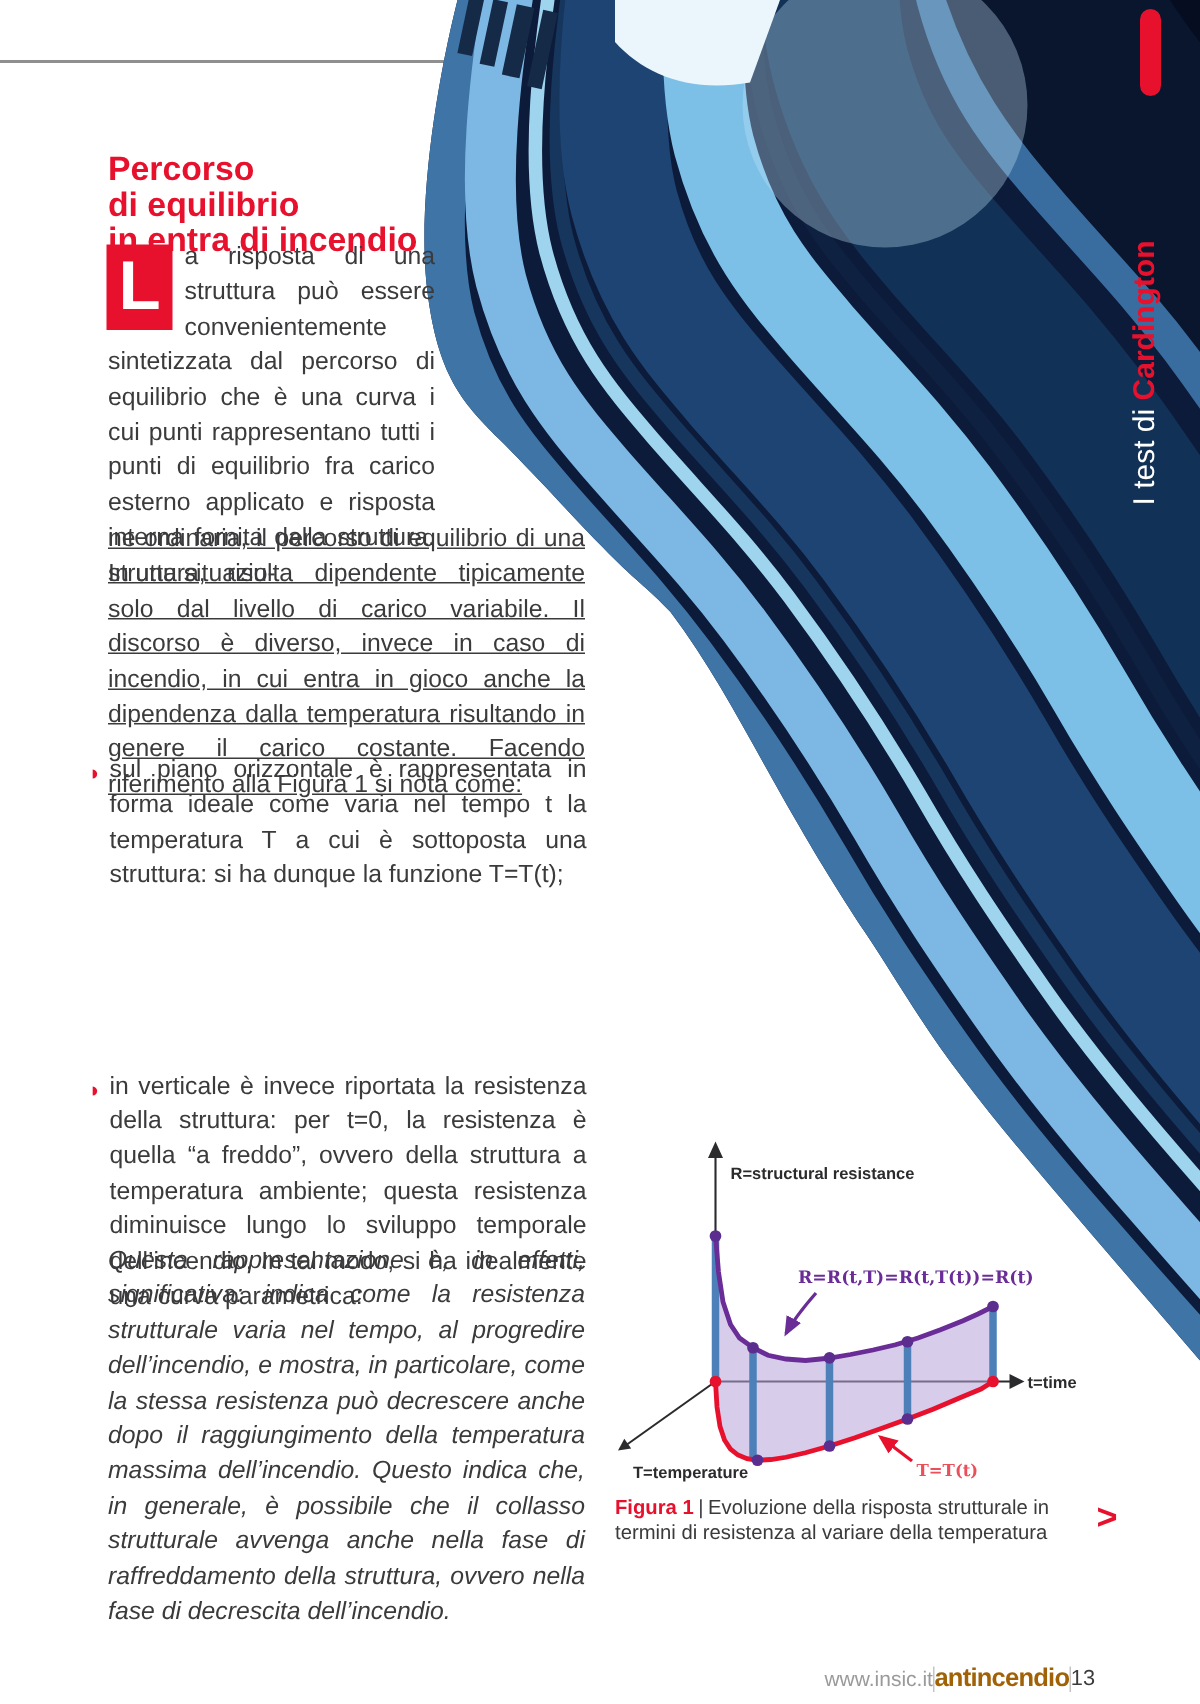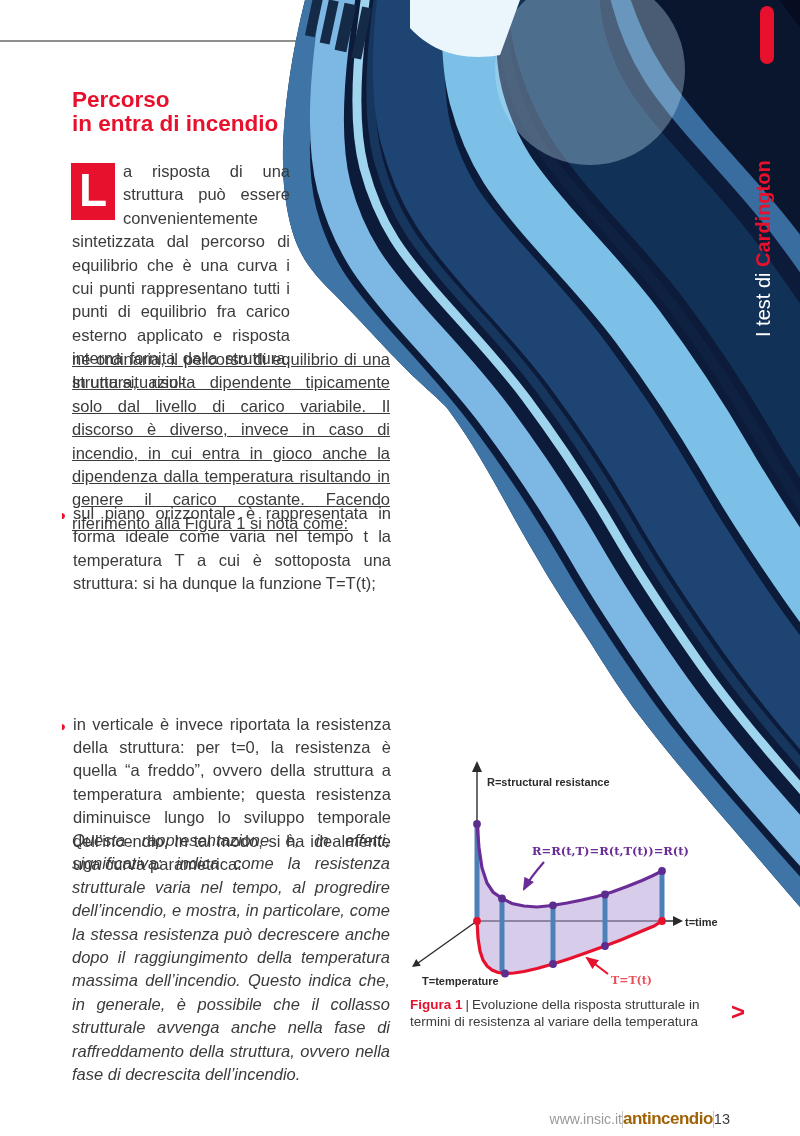--- a/index.html
+++ b/index.html
@@ -9,21 +9,21 @@
   #top-rule{position:absolute;left:0;top:40px;width:308px;height:2px;background:#8f8f8f;z-index:0;}
   
   #photo{position:absolute;left:260px;top:0;width:540px;height:1040px;z-index:1;}
   
   #side-bar-mark{position:absolute;left:760px;top:6px;width:14px;height:58px;border-radius:7px;
         background:#e8112d;z-index:3;}
   #side-text{position:absolute;left:752px;top:337px;width:260px;transform-origin:0 0;
         transform:rotate(-90deg);font-size:20px;z-index:3;white-space:nowrap;}
   #side-text .reg{color:#ffffff;font-weight:400;}
   #side-text .hl{color:#e8112d;font-weight:700;}
-  #title{position:absolute;left:72px;top:88px;z-index:2;font-weight:700;font-size:22.5px;
+  #title{position:absolute;left:72px;top:101px;z-index:2;font-weight:700;font-size:22.5px;
         line-height:23.5px;color:#e8112d;}
   .textblock{position:absolute;left:72px;width:318px;z-index:2;color:#3b3b3d;
         font-size:16.5px;line-height:23.4px;text-align:justify;}
   #p1-narrow{top:160px;width:218px;}
   #p1-wide{top:348px;text-decoration:underline;}
   #dropcap{float:left;width:44px;height:57px;margin:3px 8px 2px -1px;background:#e8112d;
         color:#ffffff;font-weight:700;font-size:46px;line-height:55px;text-align:center;}
   .bullet{padding-left:1px;position:relative;}
   .bullet .marker{position:absolute;left:-13px;top:2px;color:#e8112d;font-size:14px;}
   #bullet1{top:502px;}
@@ -92,20 +92,21 @@
     </g>
   </svg>
 
   <div id="side-bar-mark"></div>
   <div id="side-text">
     <span class="reg">I test di </span><span class="hl">Cardington</span>
   </div>
 
   <div id="title">
     <div>Percorso</div>
+    <div>di equilibrio</div>
     <div>in entra di incendio</div>
   </div>
 
   <div class="textblock" id="p1-narrow">
     <span id="dropcap">L</span><span>a risposta di una struttura può essere convenientemente sintetizzata dal percorso di equilibrio che è una curva i cui punti rappresentano tutti i punti di equilibrio fra carico esterno applicato e risposta interna fornita dalla struttura. In una situazio-</span>
   </div>
 
   <div class="textblock" id="p1-wide">
     <span>ne ordinaria, il percorso di equilibrio di una struttura, risulta dipendente tipicamente solo dal livello di carico variabile. Il discorso è diverso, invece in caso di incendio, in cui entra in gioco anche la dipendenza dalla temperatura risultando in genere il carico costante. Facendo riferimento alla Figura 1 si nota come:</span>
   </div>

